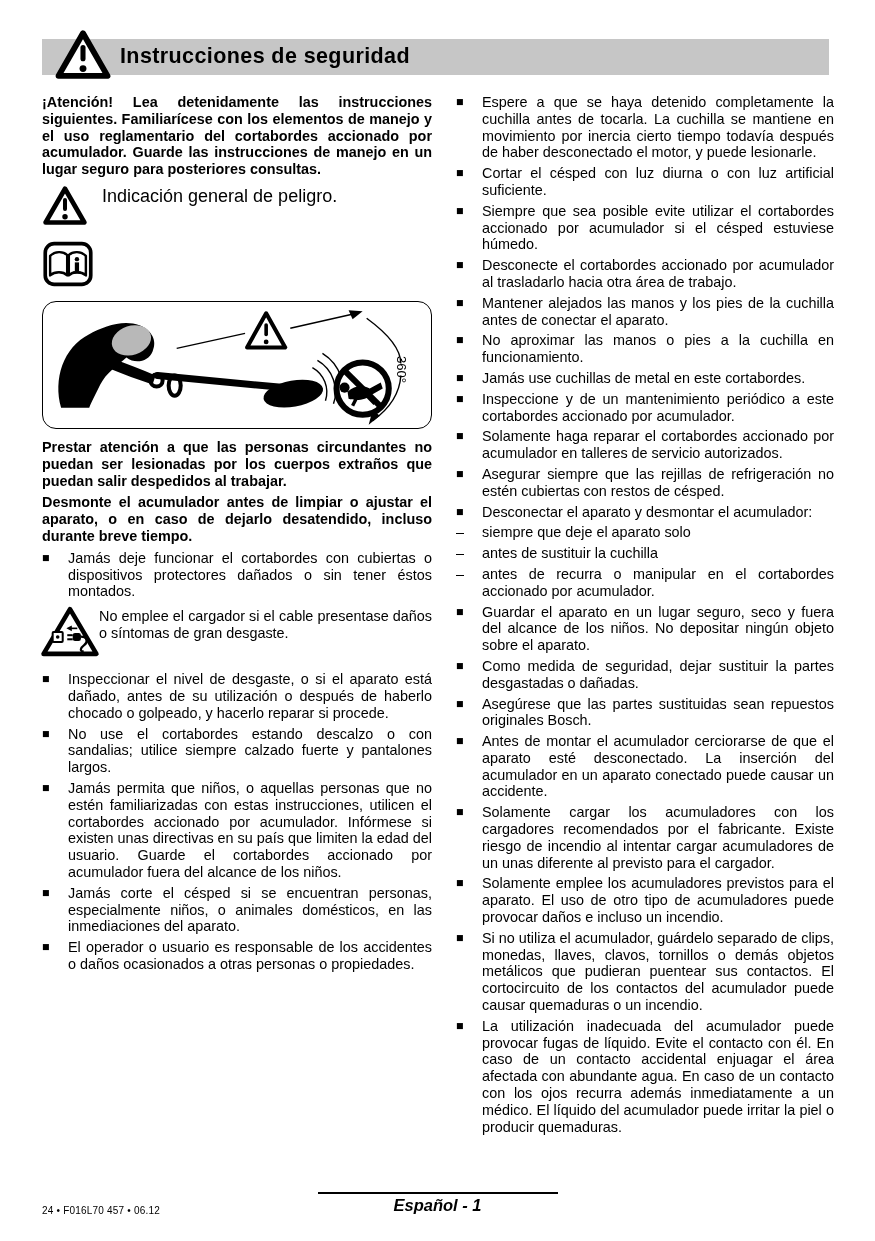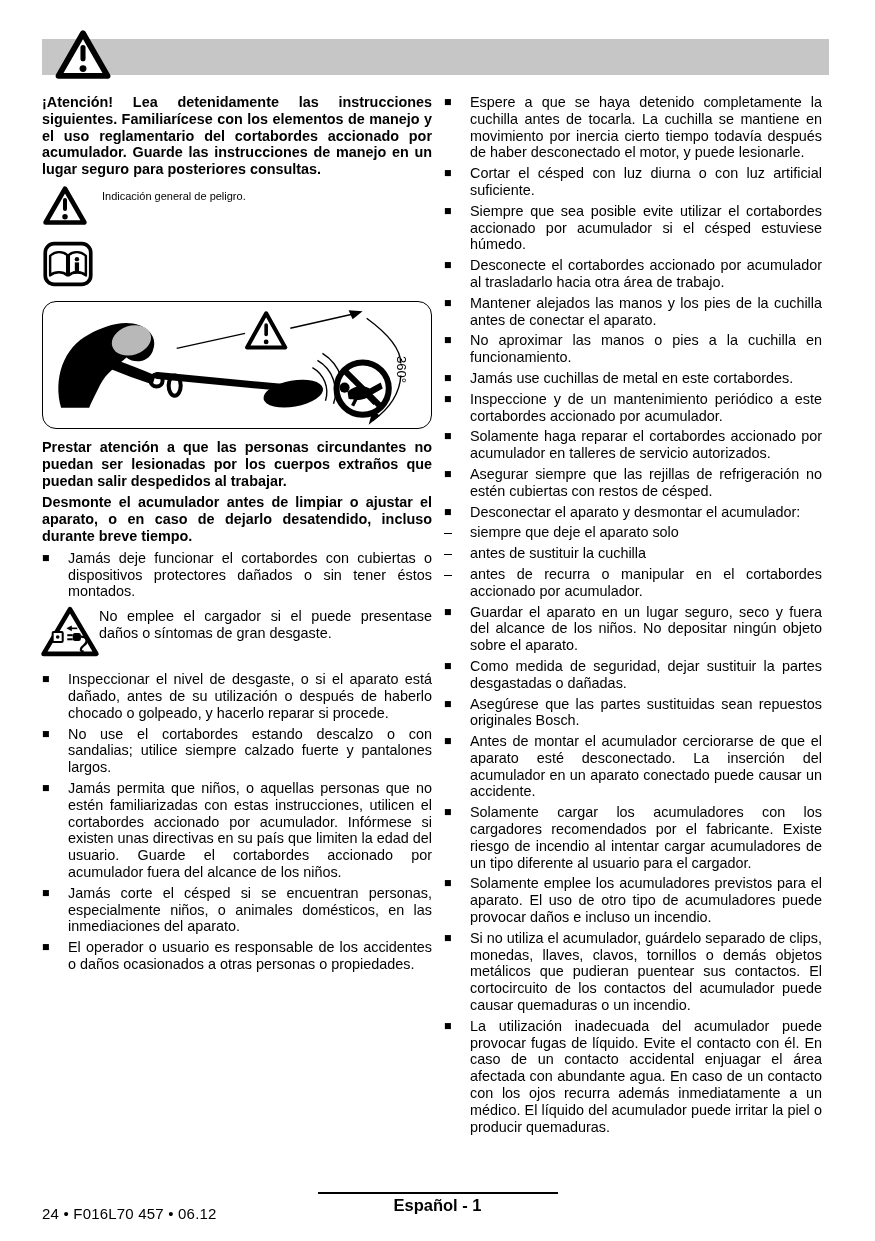--- a/index.html
+++ b/index.html
@@ -6,32 +6,32 @@
   body{width:875px;height:1241px;position:relative;font-family:"Liberation Sans",sans-serif;color:#000;overflow:hidden;}
   .page{position:absolute;inset:0;padding:26px 42px 0;box-sizing:border-box;overflow:hidden;}
 
   
   .header{position:relative;height:58px;margin-bottom:10px;}
   .header-bar{position:absolute;left:0;right:4px;top:13px;height:36px;background:#c6c6c6;}
   .header-icon{position:absolute;left:12px;top:2px;}
   .header-title{position:absolute;left:78px;top:18px;font-size:21.5px;font-weight:bold;letter-spacing:.4px;}
 
   
-  .cols{display:flex;gap:12px;align-items:flex-start;}
+  .cols{display:flex;gap:24px;align-items:flex-start;}
   .col-left{width:390px;flex:none;}
   .col-right{width:378px;flex:none;}
 
   .jp{margin:0 0 5px;font-size:14.4px;line-height:16.8px;text-align:justify;hyphens:auto;font-weight:bold;}
   .intro{font-weight:bold;margin-bottom:7px;}
   .subhead{font-weight:bold;margin:0 0 7px;font-size:14.4px;line-height:16.8px;}
 
   
   .sym-row{display:flex;margin:2px 0 4px;}
   .sym-icon{width:60px;flex:none;}
-  .sym-text{flex:1;font-size:11px;line-height:16.8px;padding-top:3px;}
+  .sym-text{flex:1;font-size:18px;line-height:16.8px;padding-top:3px;}
   .sym-row.r1{min-height:50px;}
   .sym-row.r2{min-height:56px;}
   .sym-row.r3{min-height:60px;}
 
   
   .illus{border:1.7px solid #000;border-radius:14px;height:126px;margin:6px 0 10px;position:relative;background:#fff;}
   .illus svg{display:block;width:100%;height:100%;}
 
   
   .notice{display:flex;margin:2px 0 7px;}
@@ -40,39 +40,40 @@
 
   
   .b{display:flex;margin:0 0 4px;}
   .b .m{width:26px;flex:none;font-size:12.5px;line-height:16.8px;}
   .b .t{flex:1;font-size:14.4px;line-height:16.8px;text-align:justify;hyphens:auto;}
   .b.bold .t{font-weight:normal;}
   .dash .m{font-size:14.4px;}
 
   
   .footer-line{position:absolute;left:318px;top:1192px;width:240px;border-top:2px solid #000;}
-  .footer-center{position:absolute;left:0;top:1196px;width:875px;text-align:center;font-size:16.5px;font-weight:bold;}
-  .footer-left{position:absolute;left:42px;top:1205px;font-size:15px;letter-spacing:.2px;}
+  .footer-center{position:absolute;left:0;top:1196px;width:875px;text-align:center;font-size:16.5px;font-weight:bold;font-style:italic;}
+  .footer-left{position:absolute;left:42px;top:1205px;font-size:10px;letter-spacing:.2px;}
 
   svg{overflow:visible;}
 </style>
 </head>
 <body>
 
 <div class="page">
 
   <div class="header">
     <div class="header-bar"></div>
     <span class="header-icon">
       <svg width="58" height="54" viewBox="0 0 64 58">
         <path d="M32 5 L59 52 L5 52 Z" fill="#fff" stroke="#000" stroke-width="6.5" stroke-linejoin="round"></path>
         <rect x="29.2" y="18" width="5.6" height="18" rx="2.8" fill="#000"></rect>
         <circle cx="32" cy="44" r="3.8" fill="#000"></circle>
       </svg>
     </span>
+    <div class="header-title">Instrucciones de seguridad</div>
   </div>
 
   <div class="cols">
 
     <div class="col-left">
       <p class="jp intro">¡Atención! Lea detenidamente las instrucciones siguientes. Familiarícese con los elementos de manejo y el uso reglamentario del cortabordes accionado por acumulador. Guarde las instrucciones de manejo en un lugar seguro para posteriores consultas.</p>
 
       <div class="sym-row r1">
         <span class="sym-icon">
           <svg width="46" height="42" viewBox="0 0 64 58">
@@ -159,21 +160,21 @@
             <rect x="15" y="30" width="11" height="11" rx="1" fill="#fff" stroke="#000" stroke-width="2.2"></rect>
             <circle cx="20.5" cy="35.5" r="2" fill="#000"></circle>
             <line x1="42" y1="26" x2="33" y2="26" stroke="#000" stroke-width="1.8"></line>
             <polygon points="30,26 36,22.8 36,29.2" fill="#000"></polygon>
             <rect x="37" y="31" width="9" height="9" rx="2.5" fill="#000"></rect>
             <line x1="37" y1="33.5" x2="31" y2="33.5" stroke="#000" stroke-width="2.2"></line>
             <line x1="37" y1="38" x2="31" y2="38" stroke="#000" stroke-width="2.2"></line>
             <path d="M46 35 C53 35 54 41 49.5 44.5 C45 48 44.5 50.5 49 51.5" stroke="#000" stroke-width="2.4" fill="none"></path>
           </svg>
         </span>
-        <p class="notice-text">No emplee el cargador si el puede presentase daños o síntomas de gran desgaste.</p>
+        <p class="notice-text">No emplee el cargador si el cable presentase daños o síntomas de gran desgaste.</p>
       </div>
 
       <div class="b">
           <span class="m">■</span>
           <span class="t">Inspeccionar el nivel de desgaste, o si el aparato está dañado, antes de su utilización o después de haberlo chocado o golpeado, y hacerlo reparar si procede.</span>
         </div>
       <div class="b">
           <span class="m">■</span>
           <span class="t">No use el cortabordes estando descalzo o con sandalias; utilice siempre calzado fuerte y pantalones largos.</span>
         </div>
@@ -259,21 +260,21 @@
       <div class="b">
           <span class="m">■</span>
           <span class="t">Asegúrese que las partes sustituidas sean repuestos originales Bosch.</span>
         </div>
       <div class="b">
           <span class="m">■</span>
           <span class="t">Antes de montar el acumulador cerciorarse de que el aparato esté desconectado. La inserción del acumulador en un aparato conectado puede causar un accidente.</span>
         </div>
       <div class="b">
           <span class="m">■</span>
-          <span class="t">Solamente cargar los acumuladores con los cargadores recomendados por el fabricante. Existe riesgo de incendio al intentar cargar acumuladores de un tipo diferente al usuario para el cargador.</span>
+          <span class="t">Solamente cargar los acumuladores con los cargadores recomendados por el fabricante. Existe riesgo de incendio al intentar cargar acumuladores de un unas diferente al previsto para el cargador.</span>
         </div>
       <div class="b">
           <span class="m">■</span>
           <span class="t">Solamente emplee los acumuladores previstos para el aparato. El uso de otro tipo de acumuladores puede provocar daños e incluso un incendio.</span>
         </div>
       <div class="b">
           <span class="m">■</span>
           <span class="t">Si no utiliza el acumulador, guárdelo separado de clips, monedas, llaves, clavos, tornillos o demás objetos metálicos que pudieran puentear sus contactos. El cortocircuito de los contactos del acumulador puede causar quemaduras o un incendio.</span>
         </div>
       <div class="b">

